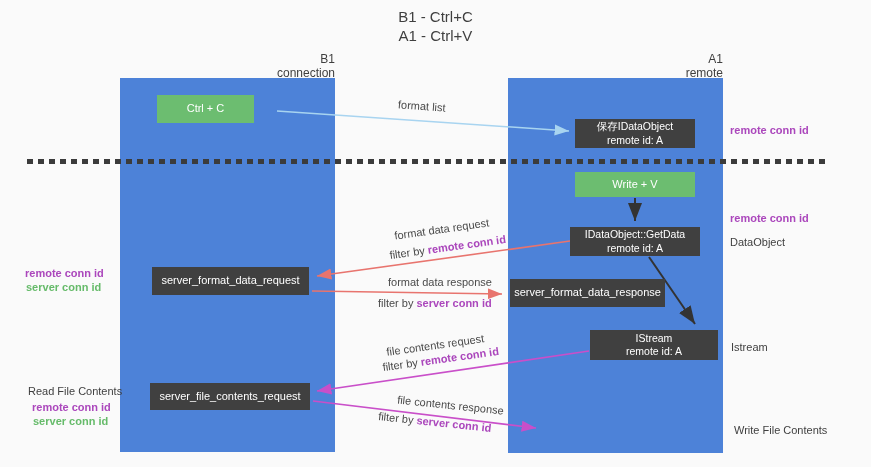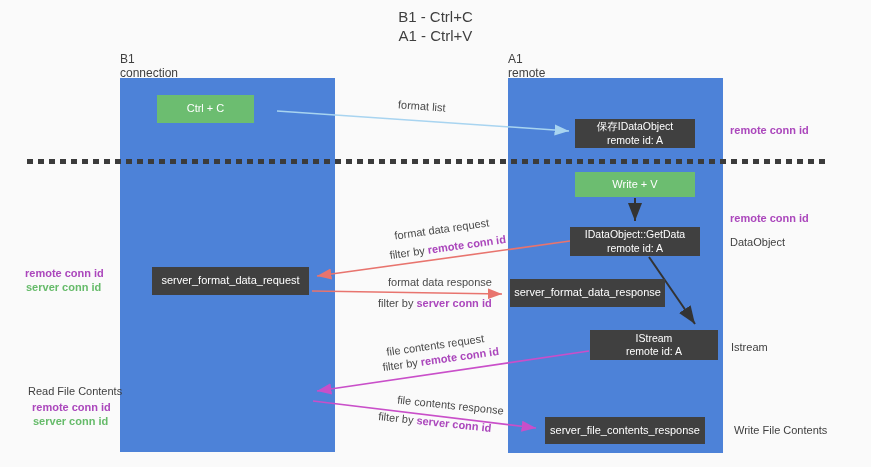--- a/index.html
+++ b/index.html
@@ -8,21 +8,21 @@
     background:#fafafa;
   }
   .canvas{
     position:relative;width:871px;height:467px;background:#fafafa;overflow:hidden;
   }
   .title{
     position:absolute;left:0;top:7px;width:871px;text-align:center;
     font-size:15px;line-height:1.28;color:#3f3f3f;
   }
   .col-header{
-    position:absolute;text-align:left;font-size:12px;line-height:1.2;color:#3f3f3f;
+    position:absolute;text-align:right;font-size:12px;line-height:1.2;color:#3f3f3f;
   }
   .lifeline{
     position:absolute;background:#4d82d8;
   }
   .dashline{
     position:absolute;left:27px;top:159px;width:803px;height:5px;
     background:repeating-linear-gradient(to right,#3b3b3b 0 6px,transparent 6px 11px);
     z-index:3;
   }
   svg.arrows{position:absolute;left:0;top:0;z-index:4;}
@@ -114,24 +114,24 @@
 
   <div class="box orange" style="left:510px;top:279px;width:155px;height:28px;">
     <span>server_format_data_response</span>
   </div>
 
   <div class="box orange" style="left:590px;top:330px;width:128px;height:30px;font-size:10.5px;">
     <span>IStream</span>
     <span>remote id: A</span>
   </div>
 
+  <div class="box orange" style="left:150px;top:383px;width:160px;height:27px;">
+    <span>server_file_contents_request</span>
+  </div>
 
-  <div class="box orange" style="left:545px;top:417px;width:160px;height:27px;">
-    <span>server_file_contents_response</span>
-  </div>
 
   <div class="lbl purple" style="left:730px;top:124px;">remote conn id</div>
   <div class="lbl purple" style="left:730px;top:212px;">remote conn id</div>
   <div class="lbl dark" style="left:730px;top:236px;">DataObject</div>
   <div class="lbl dark" style="left:731px;top:341px;">Istream</div>
   <div class="lbl dark" style="left:734px;top:424px;">Write File Contents</div>
 
   <div class="lbl purple" style="left:25px;top:267px;">remote conn id</div>
   <div class="lbl green" style="left:26px;top:281px;">server conn id</div>
   <div class="lbl dark" style="left:28px;top:385px;">Read File Contents</div>

